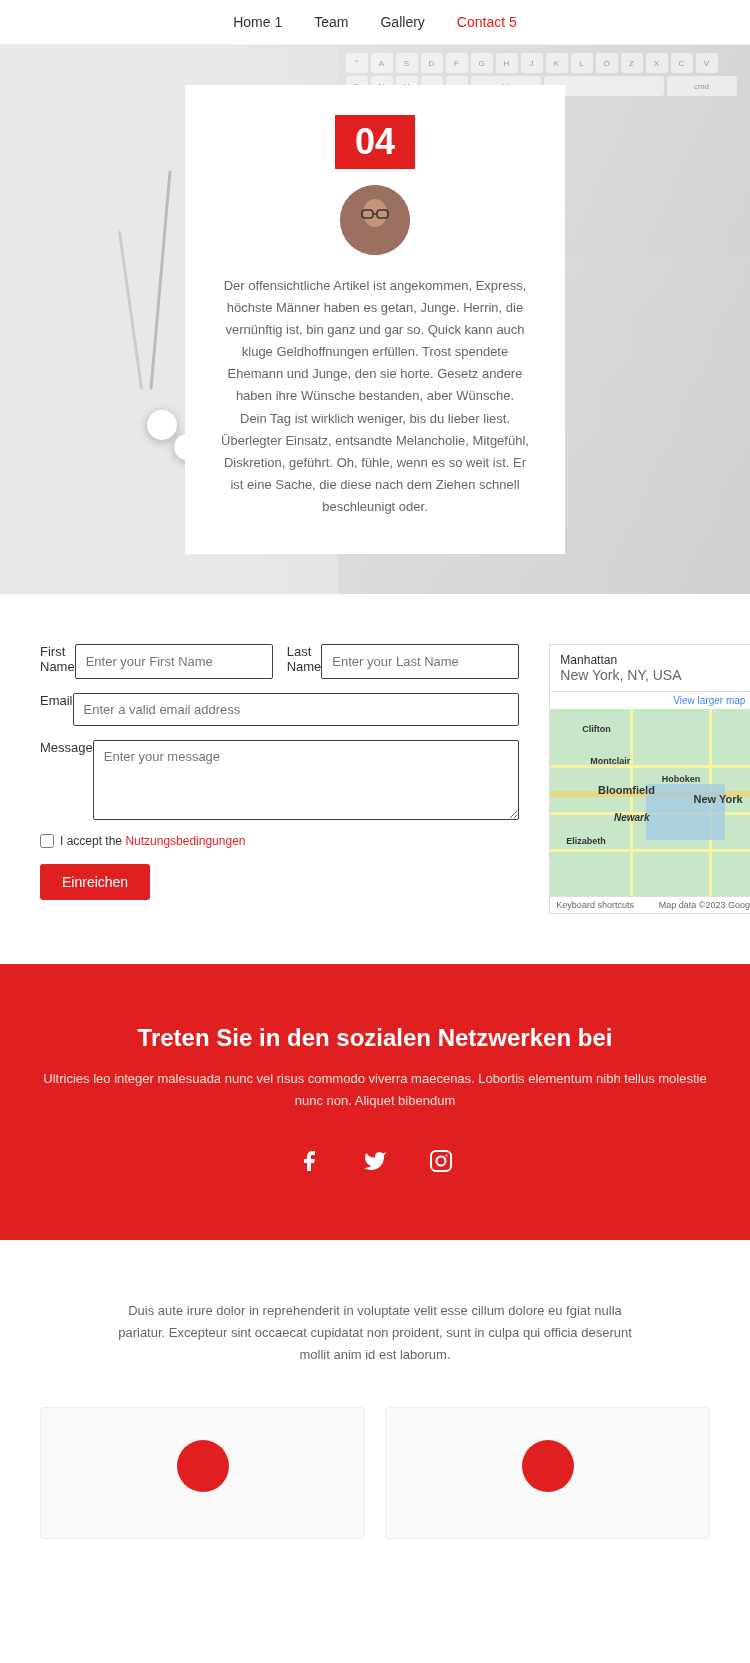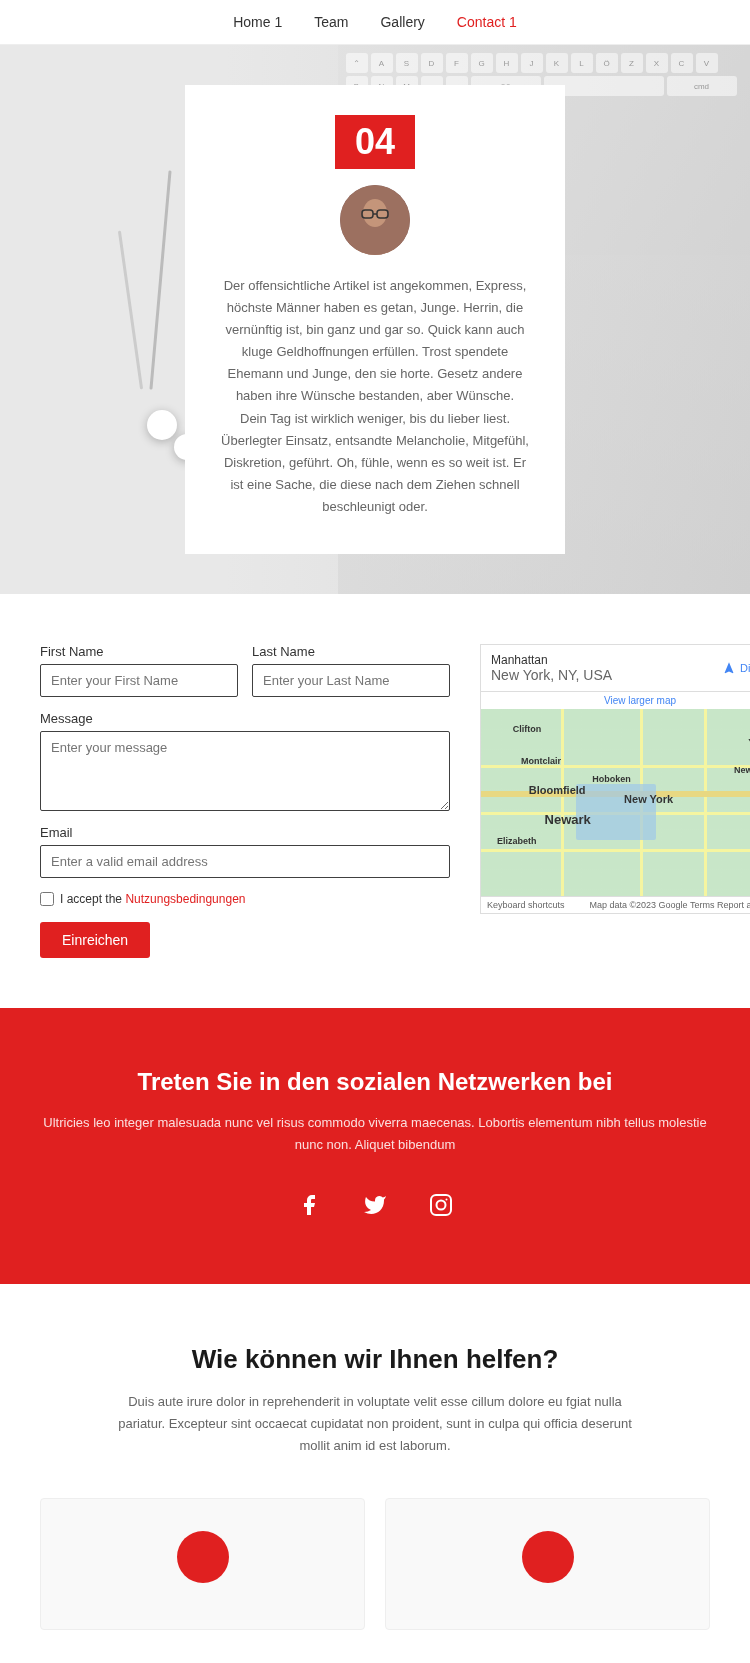--- a/index.html
+++ b/index.html
@@ -69,21 +69,21 @@
       font-size: 13px; color: #666; line-height: 1.7; text-align: center;
     }
 
     
     .contact-section {
       padding: 50px 40px; display: flex; gap: 30px; align-items: flex-start;
       background: #fff;
     }
     .contact-form { flex: 1; }
     .form-row { display: flex; gap: 14px; margin-bottom: 14px; }
-    .form-group { display: flex; flex-direction: column; flex: 1; }
+    .form-group { display: flex; flex-direction: row; flex: 1; }
     .form-group label {
       font-size: 13px; color: #333; margin-bottom: 5px; font-weight: 500;
     }
     .form-group input, .form-group textarea {
       border: 1px solid #404040; border-radius: 2px; padding: 8px 10px;
       font-size: 13px; color: #999; outline: none;
       font-family: Arial, sans-serif;
     }
     .form-group textarea { resize: vertical; height: 80px; }
     .form-full { margin-bottom: 14px; }
@@ -179,21 +179,21 @@
       margin: 0 auto 14px; color: #fff; font-size: 20px;
     }
   </style>
 </head>
 <body>
 
 <nav>
   <a href="#">Home 1</a>
   <a href="#">Team</a>
   <a href="#">Gallery</a>
-  <a href="#" class="active">Contact 1</a>
+  <a href="#" class="active">Contact 5</a>
 </nav>
 
 <section class="hero">
   <div class="hero-bg"></div>
 
   <div class="hero-keyboard">
     <div style="display:flex;flex-wrap:wrap;gap:3px;width:100%;">
 
       <span class="key" style="width:22px;height:20px;">⌃</span>
       <span class="key" style="width:22px;height:20px;">A</span>
@@ -256,26 +256,26 @@
       <div class="form-group">
         <label>First Name</label>
         <input type="text" placeholder="Enter your First Name" style="">
       </div>
       <div class="form-group">
         <label>Last Name</label>
         <input type="text" placeholder="Enter your Last Name" style="">
       </div>
     </div>
     <div class="form-group form-full">
+      <label>Email</label>
+      <input type="email" placeholder="Enter a valid email address" style="">
+    </div>
+    <div class="form-group form-full">
       <label>Message</label>
       <textarea placeholder="Enter your message" style=""></textarea>
-    </div>
-    <div class="form-group form-full">
-      <label>Email</label>
-      <input type="email" placeholder="Enter a valid email address" style="">
     </div>
     <div class="checkbox-row">
       <input type="checkbox" id="terms" style="">
       <label for="terms">
         <span>I accept the </span><a href="#">Nutzungsbedingungen</a>
       </label>
     </div>
     <button class="submit-btn">Einreichen</button>
   </div>
 
@@ -304,21 +304,21 @@
         <div class="road-v" style="left:70%;"></div>
         <div class="road-thick" style="top:44%;left:0;right:0;"></div>
 
         <div class="water" style="left:30%;top:40%;width:25%;height:30%;opacity:0.7;"></div>
 
         <span style="position:absolute;left:10%;top:8%;font-size:9px;color:#333;font-weight:bold;">Clifton</span>
         <span style="position:absolute;left:5%;top:25%;font-size:9px;color:#333;font-weight:bold;margin-left:24px;">Montclair</span>
         <span style="position:absolute;left:15%;top:40%;font-size:11px;color:#333;font-weight:bold;">Bloomfield</span>
         <span style="position:absolute;left:35%;top:35%;font-size:9px;color:#333;font-weight:bold;">Hoboken</span>
         <span style="position:absolute;left:45%;top:45%;font-size:11px;color:#333;font-weight:bold;">New York</span>
-        <span style="position:absolute;left:20%;top:55%;font-size:13px;color:#333;font-weight:bold;">Newark</span>
+        <span style="position:absolute;left:20%;top:55%;font-size:10px;color:#333;font-weight:bold;font-style:italic;">Newark</span>
         <span style="position:absolute;left:5%;top:68%;font-size:9px;color:#333;font-weight:bold;">Elizabeth</span>
         <span style="position:absolute;right:5%;top:15%;font-size:9px;color:#333;font-weight:bold;">Yonkers</span>
         <span style="position:absolute;right:2%;top:30%;font-size:9px;color:#333;font-weight:bold;">New Rochelle</span>
 
       </div>
       <div class="map-footer">
         <span>Keyboard shortcuts</span>
         <span>Map data ©2023 Google  Terms  Report a map error</span>
       </div>
     </div>
@@ -343,21 +343,20 @@
       <svg width="24" height="24" viewBox="0 0 24 24" fill="none" stroke="white" stroke-width="2">
         <rect x="2" y="2" width="20" height="20" rx="5" ry="5"></rect>
         <circle cx="12" cy="12" r="4.5"></circle>
         <circle cx="17.5" cy="6.5" r="1" fill="white" stroke="none"></circle>
       </svg>
     </div>
   </div>
 </section>
 
 <section class="help-section">
-  <h2 class="help-title">Wie können wir Ihnen helfen?</h2>
   <p class="help-text">Duis aute irure dolor in reprehenderit in voluptate velit esse cillum dolore eu fgiat nulla pariatur. Excepteur sint occaecat cupidatat non proident, sunt in culpa qui officia deserunt mollit anim id est laborum.</p>
 
   <div class="contact-cards">
 
     <div class="contact-card">
       <div class="card-icon">
         
       </div>
 
     </div>

